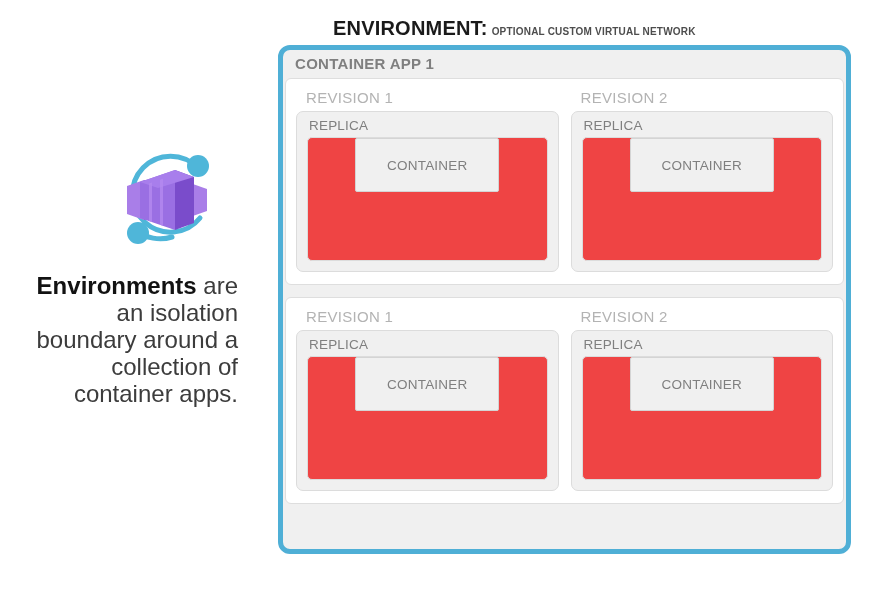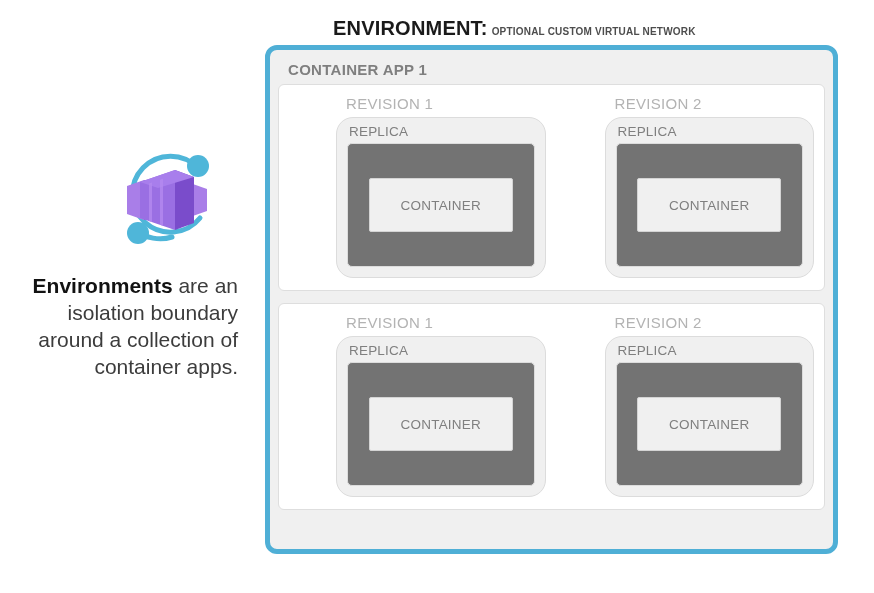--- a/index.html
+++ b/index.html
@@ -31,21 +31,21 @@
     width: 110px;
     height: 110px;
   }
 
   #intro-text {
     position: absolute;
     left: 10px;
     top: 272px;
     width: 228px;
     text-align: right;
-    font-size: 21px;
+    font-size: 24px;
     line-height: 27px;
     color: #3c3c3c;
     font-weight: 400;
   }
   #intro-text .lead {
     font-weight: 700;
     color: #121212;
   }
 
   
@@ -65,29 +65,29 @@
   #environment-header .env-sub {
     font-size: 10px;
     font-weight: 700;
     color: #4d4d4d;
     letter-spacing: 0.2px;
     margin-left: 4px;
   }
 
   #environment-box {
     position: absolute;
-    left: 265px;
+    left: 278px;
     top: 45px;
     width: 573px;
     height: 509px;
     box-sizing: border-box;
     border: 5px solid #4fafd6;
     border-radius: 12px;
     background: #f0f0f0;
-    padding: 8px;
+    padding: 2px;
   }
 
   
   .app-panel {
     position: relative;
     background: #f0f0f0;
     box-sizing: border-box;
     padding: 0;
   }
   .app-panel + .app-panel { margin-top: 12px; }
@@ -107,53 +107,51 @@
     box-sizing: border-box;
     padding: 10px 10px 12px 10px;
     display: flex;
     gap: 12px;
   }
 
   
   .revision {
     flex: 1 1 0;
     min-width: 0;
-    margin-left: 47px;
   }
   .revision-title {
     font-size: 15px;
     font-weight: 400;
     color: #b3b3b3;
     letter-spacing: 0.3px;
     padding: 0 0 5px 10px;
   }
 
   
   .replica-box {
     background: #f0f0f0;
     border: 1px solid #dcdcdc;
-    border-radius: 17px;
+    border-radius: 7px;
     box-sizing: border-box;
     padding: 6px 10px 10px 10px;
   }
   .replica-title {
     font-size: 13.5px;
     font-weight: 400;
     color: #7f7f7f;
     letter-spacing: 0.2px;
     padding: 0 0 4px 2px;
   }
   .replica-inner {
-    background: #737373;
+    background: #ef4444;
     border: 1px solid #dcdcdc;
     border-radius: 5px;
     box-sizing: border-box;
     height: 124px;
     display: flex;
-    align-items: center;
     justify-content: center;
   }
   .container-box {
     background: #f0f0f0;
     border: 1px solid #d4d4d4;
     border-radius: 2px;
     box-sizing: border-box;
     width: 144px;
     height: 54px;
     display: flex;

